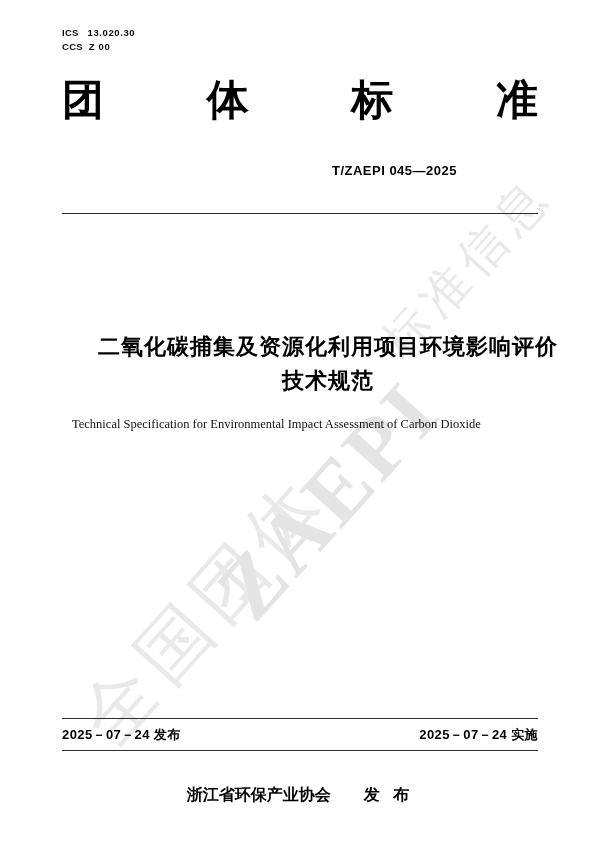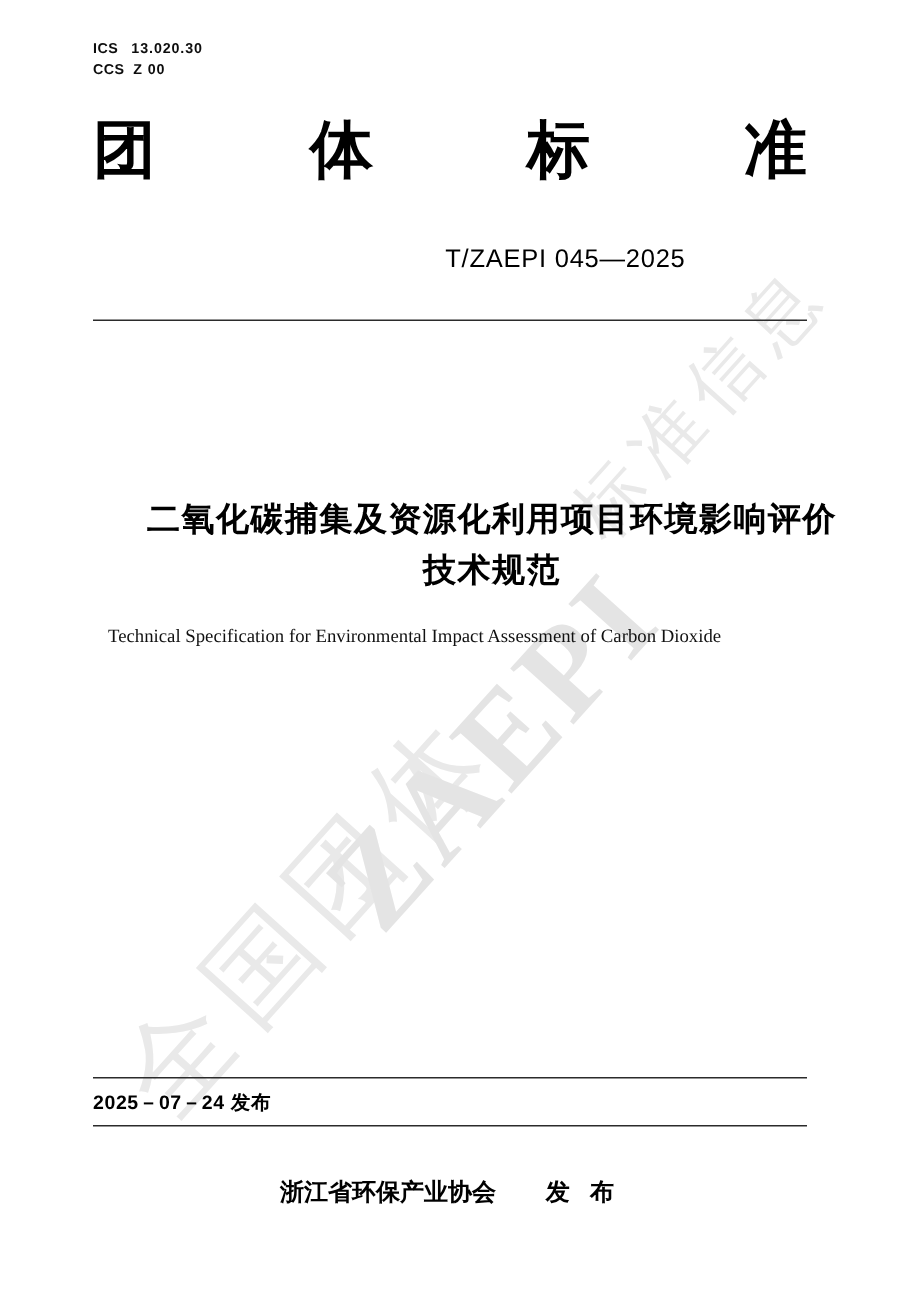--- a/index.html
+++ b/index.html
@@ -99,22 +99,22 @@
     font-weight: bold;
     font-family: "DejaVu Sans", "Liberation Sans", sans-serif;
     color: #000000;
   }
 
   
   .std-no {
     position: absolute;
     right: 62px;
     top: 163px;
-    font-size: 17px;
-    font-weight: normal;
+    font-size: 13px;
+    font-weight: bold;
     letter-spacing: 0.5px;
     color: #000000;
     font-family: "Liberation Sans", sans-serif;
   }
 
   
   .rule-top {
     position: absolute;
     left: 62px;
     top: 213px;
@@ -241,20 +241,21 @@
     <div class="title-cn">二氧化碳捕集及资源化利用项目环境影响评价技术规范</div>
 
     <div class="title-en">
       <div>Technical Specification for Environmental Impact Assessment of Carbon Dioxide</div>
     </div>
 
     <div class="rule-bottom-top"></div>
 
     <div class="dates">
       <span>2025－07－24 发布</span>
+      <span>2025－07－24 实施</span>
     </div>
 
     <div class="rule-bottom-bot"></div>
 
     <div class="publisher">
       <span>浙江省环保产业协会</span>
       <span class="gap"></span>
       <span class="fabu">发 布</span>
     </div>
 

